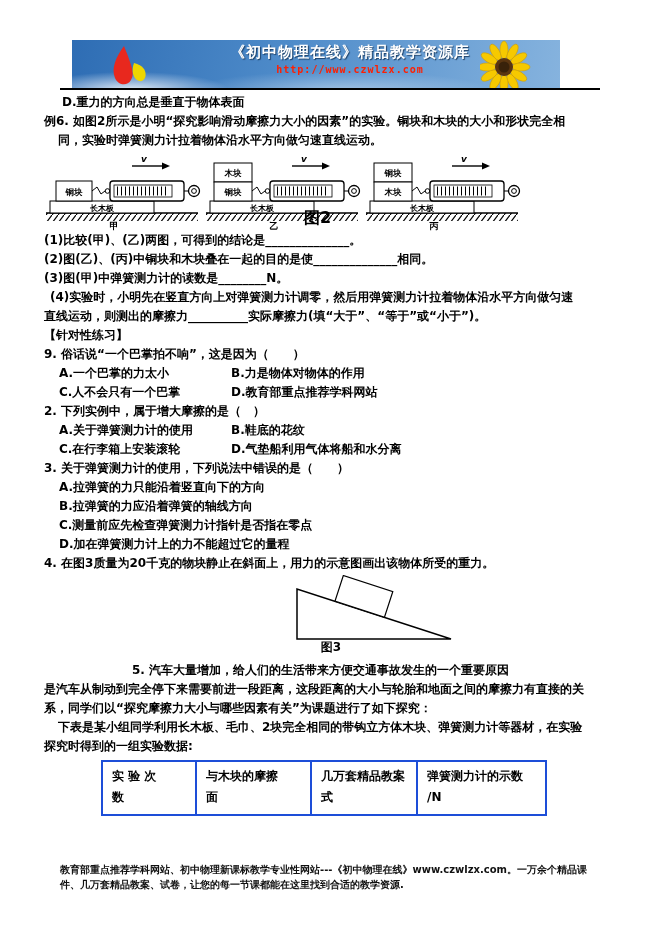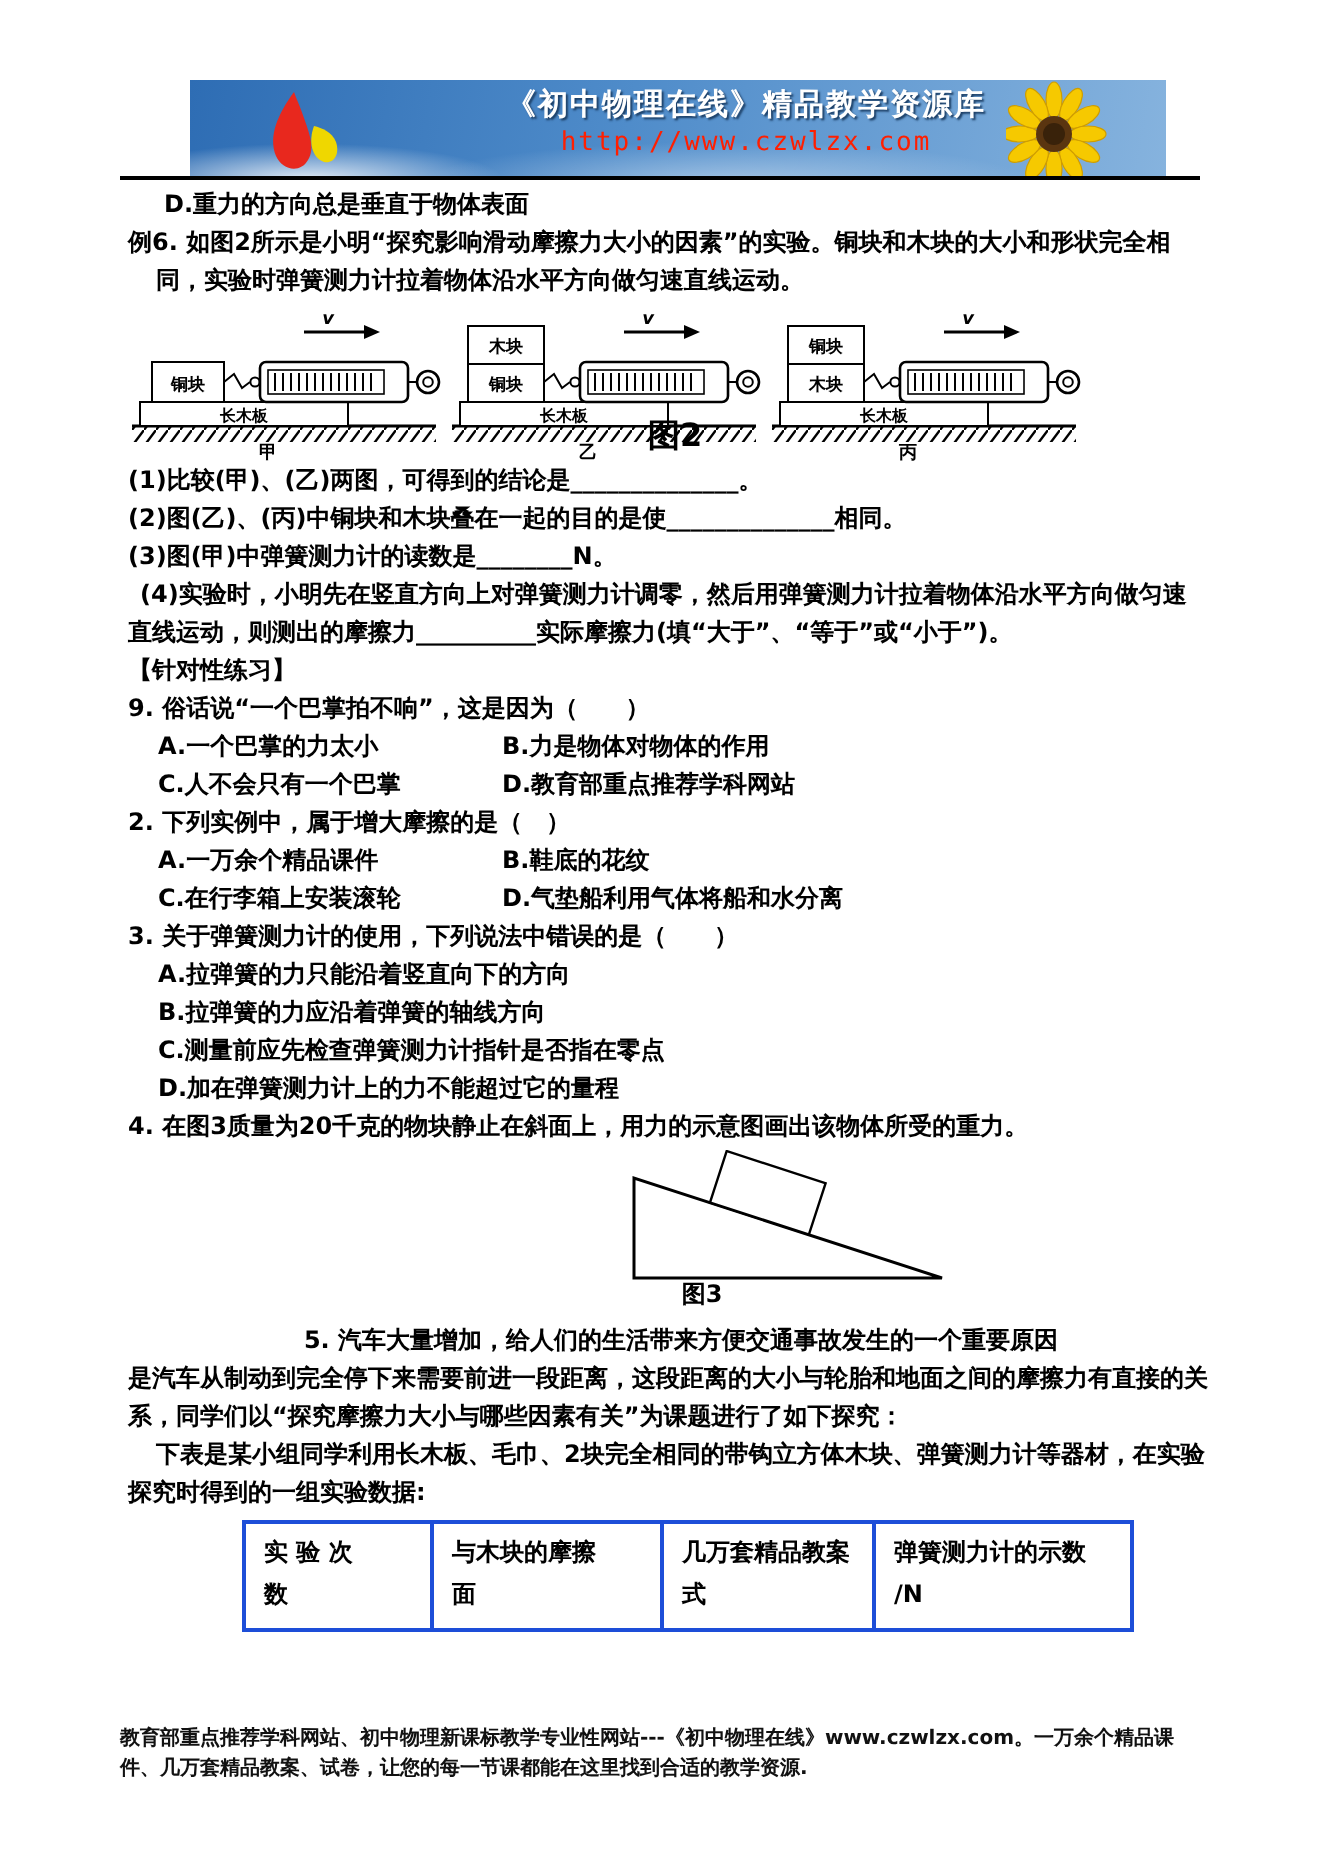--- a/index.html
+++ b/index.html
@@ -1,35 +1,35 @@
 <!DOCTYPE html>
 <html><head>
 <meta charset="utf-8">
 <style>
   html,body{margin:0;padding:0;background:#fff;}
   body{width:661px;height:936px;position:relative;font-family:"DejaVu Sans",sans-serif;color:#000;}
   .page{position:absolute;inset:0;background:#fff;overflow:hidden;}
 
   
-  .banner{position:absolute;left:95px;top:40px;width:488px;height:48px;overflow:hidden;
+  .banner{position:absolute;left:72px;top:40px;width:488px;height:48px;overflow:hidden;
     background:
       radial-gradient(ellipse 140px 26px at 12% 104%, rgba(255,255,255,.85), rgba(255,255,255,0) 70%),
       radial-gradient(ellipse 220px 30px at 55% 108%, rgba(255,255,255,.45), rgba(255,255,255,0) 70%),
       linear-gradient(100deg,#2e6db4 0%,#4f8cca 45%,#86b3de 100%);}
   .banner-logo{position:absolute;left:34px;top:4px;}
   .banner-text{position:absolute;left:118px;top:3px;width:320px;text-align:center;}
   .banner-title{color:#fff;font-weight:bold;font-size:15px;letter-spacing:1px;white-space:nowrap;
     text-shadow:1px 1px 1px #1c3f66;}
-  .banner-url{color:#ff1f00;font-weight:normal;font-size:13px;letter-spacing:1px;
+  .banner-url{color:#ff1f00;font-weight:bold;font-size:10px;letter-spacing:1px;
     font-family:"DejaVu Sans Mono",monospace;margin-top:2px;}
   .banner-flower{position:absolute;right:26px;bottom:-4px;}
   .rule{position:absolute;left:60px;top:88px;width:540px;height:2px;background:#000;}
 
   
-  .content{position:absolute;left:64px;top:93px;width:541px;font-size:12px;font-weight:bold;line-height:19px;}
+  .content{position:absolute;left:44px;top:93px;width:541px;font-size:12px;font-weight:bold;line-height:19px;}
   .content p{margin:0;}
   .indent18{padding-left:18px;}
   .hang14{padding-left:14px;text-indent:-14px;}
   .q4hang{text-indent:6px;}
   .ml6{margin-left:6px;}
   .ml2{margin-left:2px;}
   .fig2-row{position:relative;display:flex;gap:2px;margin:1px 0 0 2px;height:80px;}
   .fig2-caption{position:absolute;left:258px;top:57px;font-size:16px;font-weight:bold;}
   .opts2{display:grid;grid-template-columns:172px auto;padding-left:15px;line-height:19px;}
   .optrow{padding-left:15px;line-height:19px;}
@@ -184,21 +184,21 @@
     <p class="ml2">9. 俗话说“一个巴掌拍不响”，这是因为（　　）</p>
     <div class="opts2">
       <span>A.一个巴掌的力太小</span>
       <span>B.力是物体对物体的作用</span>
       <span>C.人不会只有一个巴掌</span>
       <span>D.教育部重点推荐学科网站</span>
     </div>
 
     <p class="ml2">2. 下列实例中，属于增大摩擦的是（　）</p>
     <div class="opts2">
-      <span>A.一万余个精品课件</span>
+      <span>A.关于弹簧测力计的使用</span>
       <span>B.鞋底的花纹</span>
       <span>C.在行李箱上安装滚轮</span>
       <span>D.气垫船利用气体将船和水分离</span>
     </div>
 
     <p class="ml2">3. 关于弹簧测力计的使用，下列说法中错误的是（　　）</p>
     <div class="optrow">A.拉弹簧的力只能沿着竖直向下的方向</div>
     <div class="optrow">B.拉弹簧的力应沿着弹簧的轴线方向</div>
     <div class="optrow">C.测量前应先检查弹簧测力计指针是否指在零点</div>
     <div class="optrow">D.加在弹簧测力计上的力不能超过它的量程</div>

